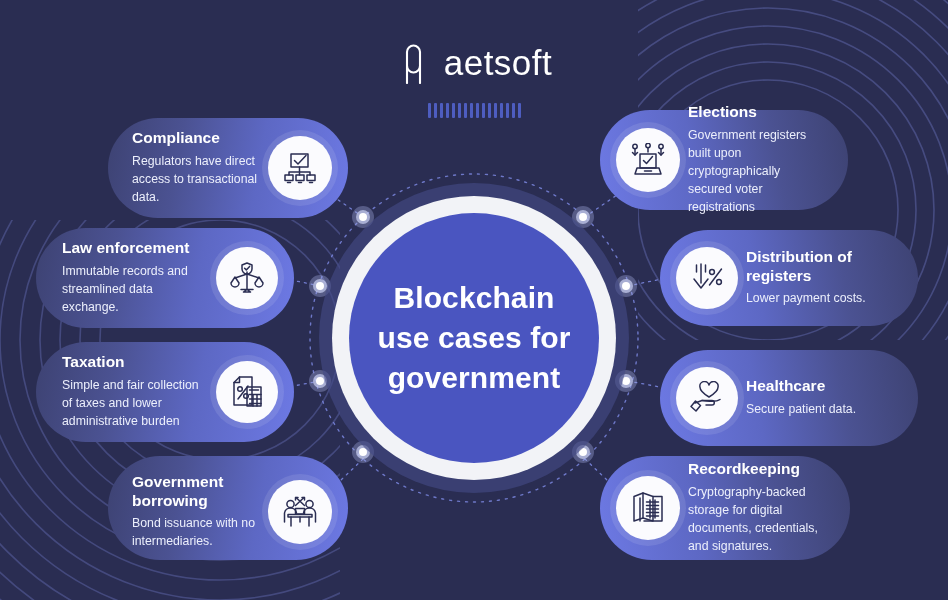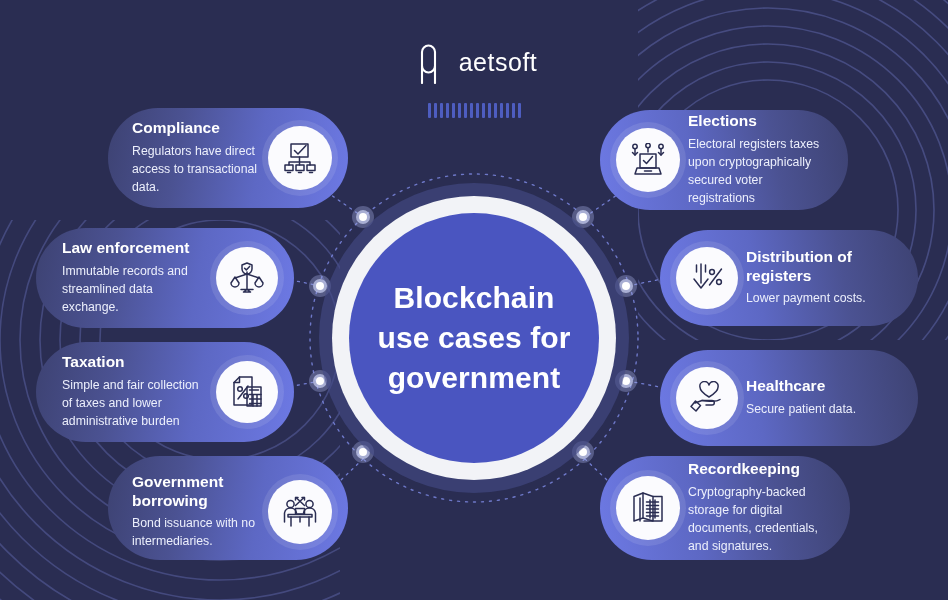--- a/index.html
+++ b/index.html
@@ -16,21 +16,21 @@
   .arcs-tr{top:-220px;right:-250px;width:560px;height:560px;}
   .arcs-bl{bottom:-260px;left:-300px;width:640px;height:640px;}
 
   
   .brand{
     position:absolute;top:40px;left:0;width:948px;
     display:flex;align-items:center;justify-content:center;gap:14px;
   }
   .brand-mark{width:34px;height:44px;flex:0 0 auto;}
   .brand-name{
-    color:#ffffff;font-size:25px;letter-spacing:.5px;font-weight:400;
+    color:#ffffff;font-size:35px;letter-spacing:.5px;font-weight:400;
     line-height:1;
   }
   .bars{
     position:absolute;top:103px;left:0;width:948px;
     display:flex;justify-content:center;gap:3px;
   }
   .bars i{display:block;width:3px;height:15px;background:#4e5dc0;border-radius:1px;}
 
   
   .hub{position:absolute;left:309px;top:173px;width:330px;height:330px;}
@@ -79,21 +79,21 @@
   }
   .icon-circle{
     flex:0 0 auto;border-radius:50%;background:#fbfbfe;
     display:flex;align-items:center;justify-content:center;
     box-shadow:0 0 0 6px rgba(255,255,255,.10);
   }
   .card.left .txt{padding-right:8px;}
   .card.right .txt{padding-left:8px;}
 
   
-  #card-compliance   {left:108px;top:108px;width:240px;height:100px;padding:0 16px 0 24px;justify-content:flex-end;}
+  #card-compliance   {left:108px;top:118px;width:240px;height:100px;padding:0 16px 0 24px;justify-content:flex-end;}
   #card-law          {left:36px; top:228px;width:258px;height:100px;padding:0 16px 0 26px;}
   #card-taxation     {left:36px; top:342px;width:258px;height:100px;padding:0 16px 0 26px;}
   #card-borrowing    {left:108px;top:456px;width:240px;height:104px;padding:8px 16px 0 24px;}
   #card-elections    {left:600px;top:110px;width:248px;height:100px;padding:0 24px 0 16px;}
   #card-distribution {left:660px;top:230px;width:258px;height:96px;padding:0 26px 0 16px;}
   #card-healthcare   {left:660px;top:350px;width:258px;height:96px;padding:0 26px 0 16px;}
   #card-recordkeeping{left:600px;top:456px;width:250px;height:104px;padding:0 24px 0 16px;}
 
   .icon-circle{width:62px;height:62px;}
   #card-compliance .icon-circle,#card-elections .icon-circle{width:64px;height:64px;}
@@ -347,21 +347,21 @@
           <path d="M4 12 L6.5 9.5 M4 12 L1.5 9.5 M30 12 L32.5 9.5 M30 12 L27.5 9.5"></path>
           <rect x="9" y="11" width="16" height="14"></rect>
           <path d="M12.5 17.5 L15.5 20.5 L21.5 13.5"></path>
           <path d="M6 25 L28 25 L30 31 L4 31 Z"></path>
           <path d="M13.5 28 L20.5 28"></path>
         </g>
       </svg>
     </div>
     <div class="txt">
       <h3>Elections</h3>
-      <p>Electoral registers taxes upon cryptographically secured voter registrations</p>
+      <p>Government registers built upon cryptographically secured voter registrations</p>
     </div>
   </div>
 
   <div class="card right" id="card-distribution">
     <div class="icon-circle">
       <svg class="ic" viewBox="0 0 34 34">
         <g fill="none" stroke="#2a2d52" stroke-width="1.5" stroke-linecap="round" stroke-linejoin="round">
           <path d="M11 3 L11 22 M4 18 L11 27 L18 18"></path>
           <path d="M6.5 4 L6.5 11 M15.5 4 L15.5 11"></path>
           <circle cx="22" cy="11" r="2.4"></circle>

